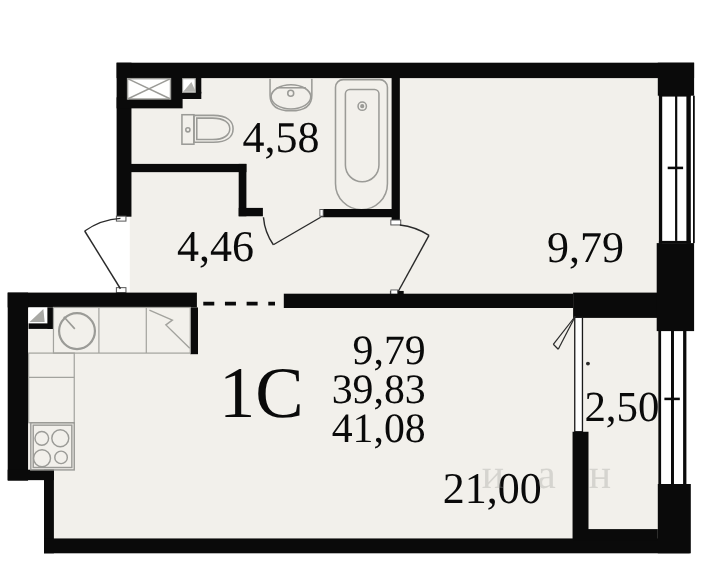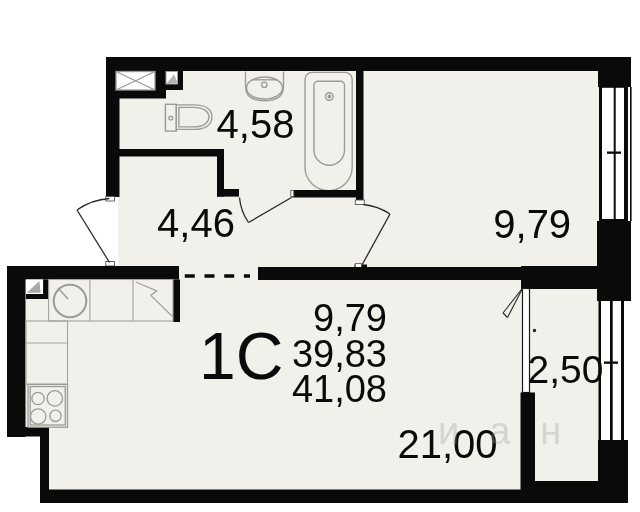--- a/index.html
+++ b/index.html
@@ -1,16 +1,16 @@
 <!DOCTYPE html>
 <html><head>
 <meta charset="utf-8">
 <style>
 html,body{margin:0;padding:0;background:#ffffff;}
-#plan{position:relative;width:552px;height:512px;font-family:Liberation Sans, sans-serif;}
+#plan{position:relative;width:552px;height:512px;font-family:Liberation Serif, serif;}
 svg{position:absolute;left:0;top:0;}
 </style>
 </head>
 <body>
 
 <div id="plan">
 <svg width="640" height="512" viewBox="0 0 640 512">
 
   <rect x="0" y="0" width="640" height="512" fill="#ffffff"></rect>
 

